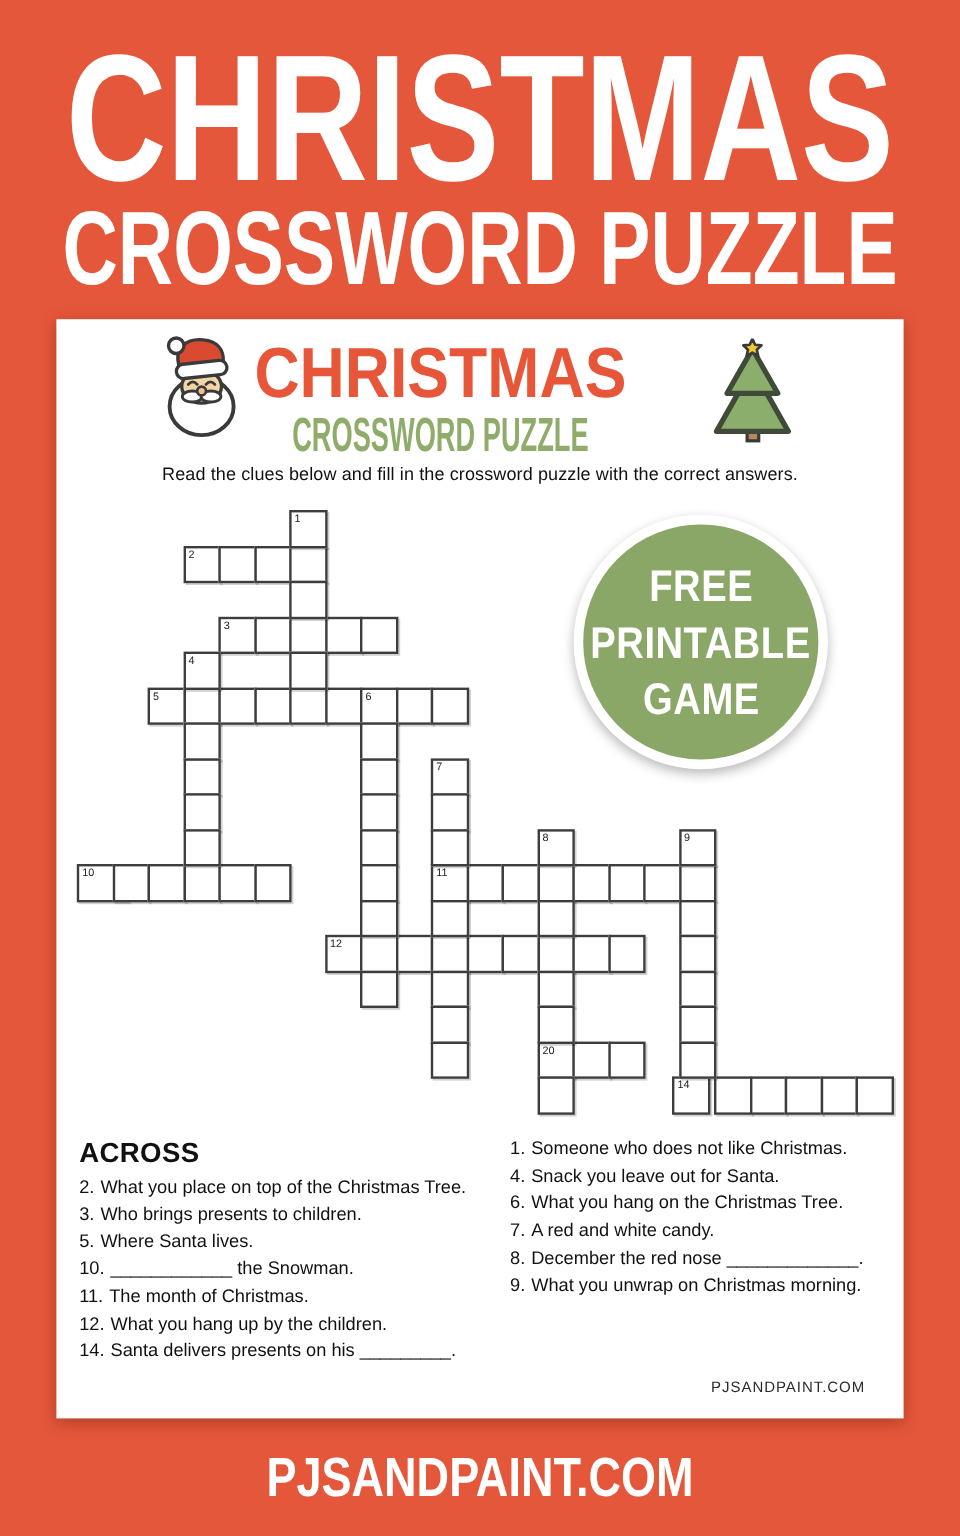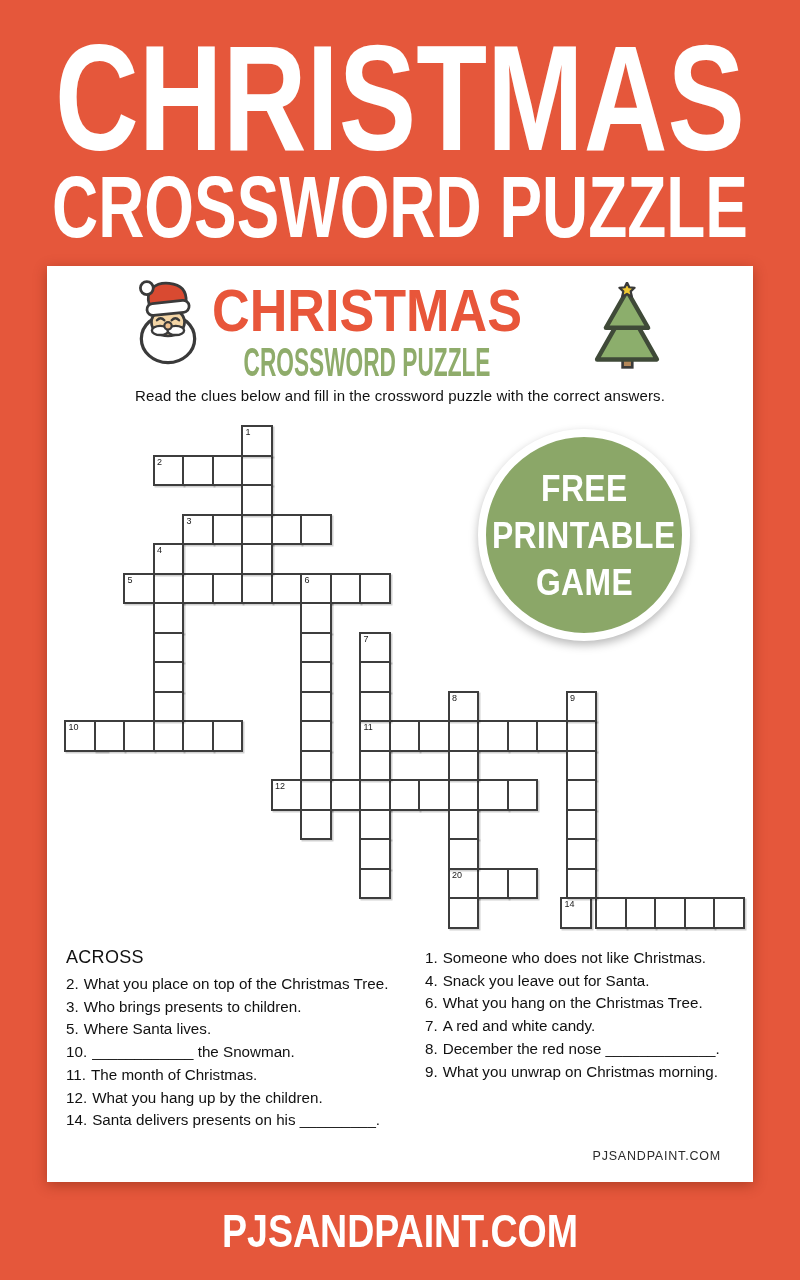--- a/index.html
+++ b/index.html
@@ -52,21 +52,21 @@
     box-shadow:0 4px 10px rgba(0,0,0,0.28);
     display:flex;flex-direction:column;align-items:center;justify-content:center;
   }
   .badge-line{
     color:#ffffff;font-weight:bold;font-size:37px;line-height:47px;
     letter-spacing:0.5px;transform:scaleX(0.86);white-space:nowrap;
   }
   .clues{position:absolute;top:681px;color:var(--c-text);}
   .clues.across{left:19px;width:356px;}
   .clues.down{left:378px;width:320px;}
-  .clue-head{font-size:18px;font-weight:normal;letter-spacing:0.3px;margin-bottom:5px;}
+  .clue-head{font-size:23px;font-weight:bold;letter-spacing:0.3px;margin-bottom:5px;}
   .clue{font-size:15.2px;line-height:22.7px;white-space:nowrap;}
   .cl-num{margin-right:5px;}
   .site-credit{
     position:absolute;right:32px;top:883px;
     font-size:12.5px;letter-spacing:0.8px;color:#2b2b2b;
   }
   .ftr-svg{position:absolute;left:0;top:1195px;}
   .ftr-svg text{fill:#ffffff;font-weight:bold;font-family:"Liberation Sans",sans-serif;}
 </style>
 </head>

